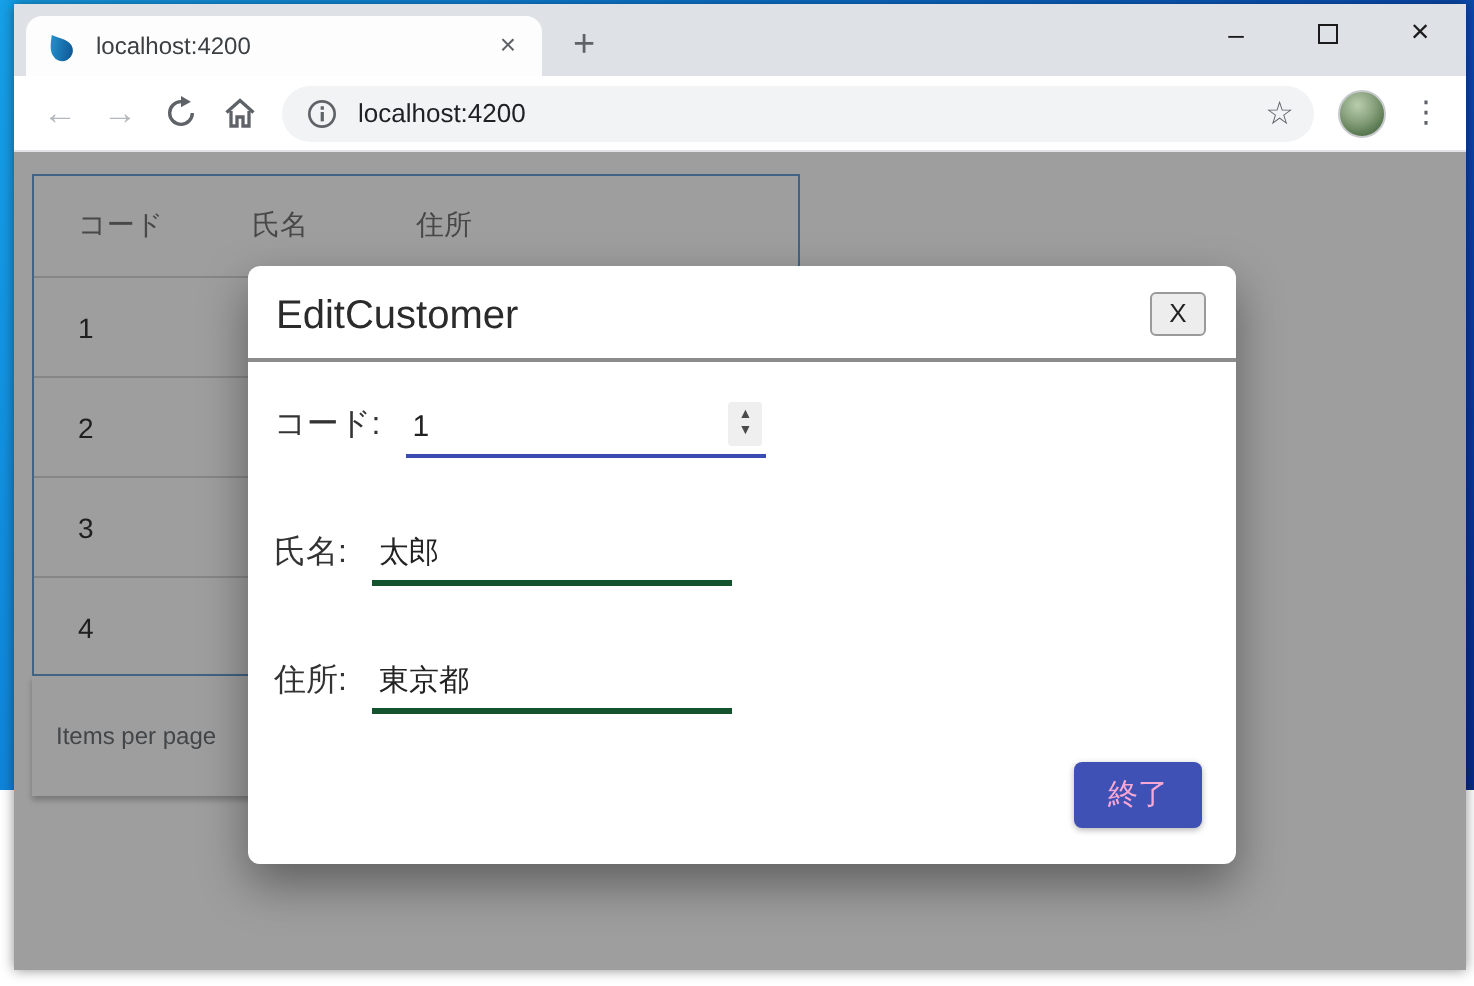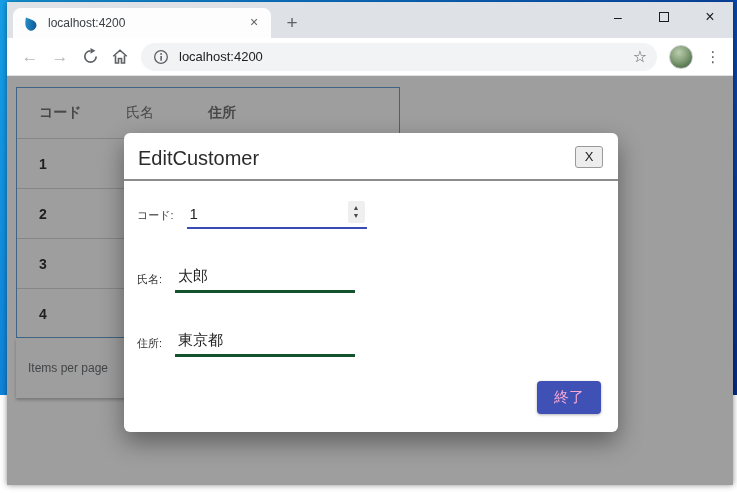--- a/index.html
+++ b/index.html
@@ -58,23 +58,23 @@
   
   .content { position:relative; flex:1 1 auto; background:#fff; overflow:hidden; }
 
   .data-table {
     position:absolute; left:9px; top:11px; width:384px; height:251px;
     border:1px solid var(--table_border,#6aa2d8); background:#fff; font-size:14px;
   }
   .t-row { height:50px; display:flex; align-items:center; border-top:1px solid #d9d9d9; }
   .t-row.head { border-top:none; color:#757575; }
   .t-row .cell { padding-left:22px; }
-  .cell.c-code { width:87px; flex:none;font-weight:bold; }
+  .cell.c-code { width:87px; flex:none; }
   .cell.c-name { width:82px; flex:none; }
-  .cell.c-addr { flex:1 1 auto;font-weight:bold; }
+  .cell.c-addr { flex:1 1 auto; }
   .t-row.body { color:#333; }
 
   .paginator {
     position:absolute; left:9px; top:262px; width:384px; height:60px; background:#fff;
     display:flex; align-items:center; font-size:12px; color:#6d7175;
     box-shadow:0 2px 3px rgba(0,0,0,.25);
   }
   .paginator span { margin-left:12px; }
 
   .backdrop { position:absolute; inset:0; background:var(--backdrop,rgba(0,0,0,.38)); }
@@ -85,21 +85,21 @@
     background:#fff; border-radius:6px; box-shadow:0 10px 24px rgba(0,0,0,.4);
   }
   .modal-header { position:relative; height:48px; border-bottom:2px solid #8c8c8c; }
   .modal-title { position:absolute; left:14px; top:14px; font-size:20px; color:#2b2b2b; }
   .modal-close {
     position:absolute; right:15px; top:13px; width:28px; height:22px;
     background:#ededed; border:1px solid #9a9a9a; border-radius:3px;
     font-size:13px; color:#222; font-family:inherit; cursor:pointer; line-height:18px;
   }
   .field-row { position:absolute; left:13px; display:flex; align-items:flex-end; }
-  .field-row .f-label { font-size:11px; color:#333; margin-right:13px; padding-bottom:6px; }
+  .field-row .f-label { font-size:16px; color:#333; margin-right:13px; padding-bottom:6px; }
   .input-wrap { position:relative; width:180px; }
   .input-wrap input {
     width:180px; border:none; border-bottom:3px solid #14532d; outline:none;
     font-size:15px; color:#222; padding:4px 20px 5px 3px; font-family:inherit; background:transparent;
   }
   .input-wrap.focused input { border-bottom:2px solid var(--focus_underline,#3a4cb4); }
   .spinner { position:absolute; right:2px; bottom:6px; width:17px; height:22px;
     background:#efefef; border-radius:2px; display:flex; flex-direction:column;
     align-items:center; justify-content:center; cursor:pointer; }
   .spinner span { font-size:7px; line-height:8px; color:#4a4a4a; }

